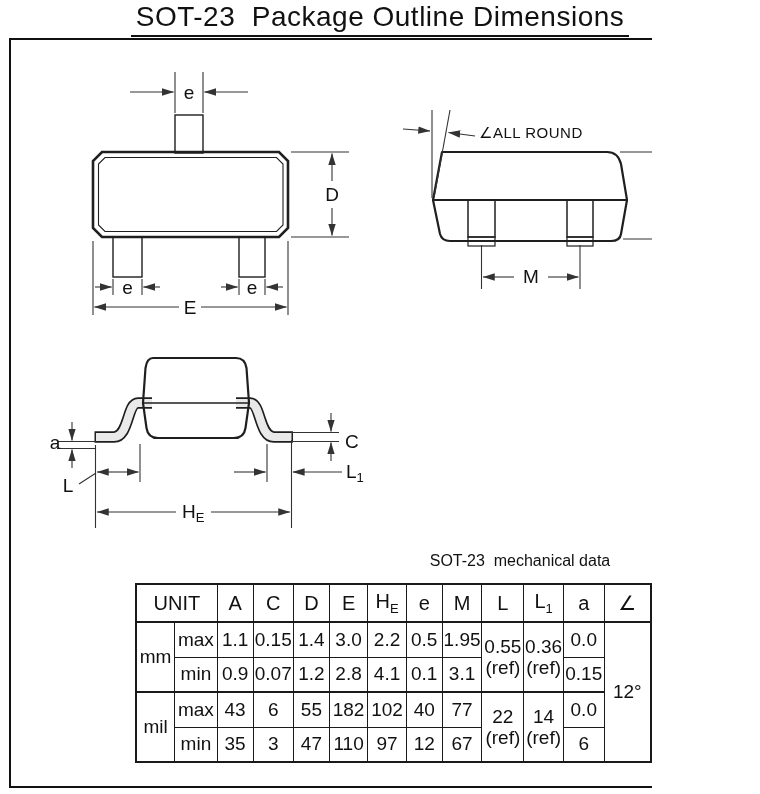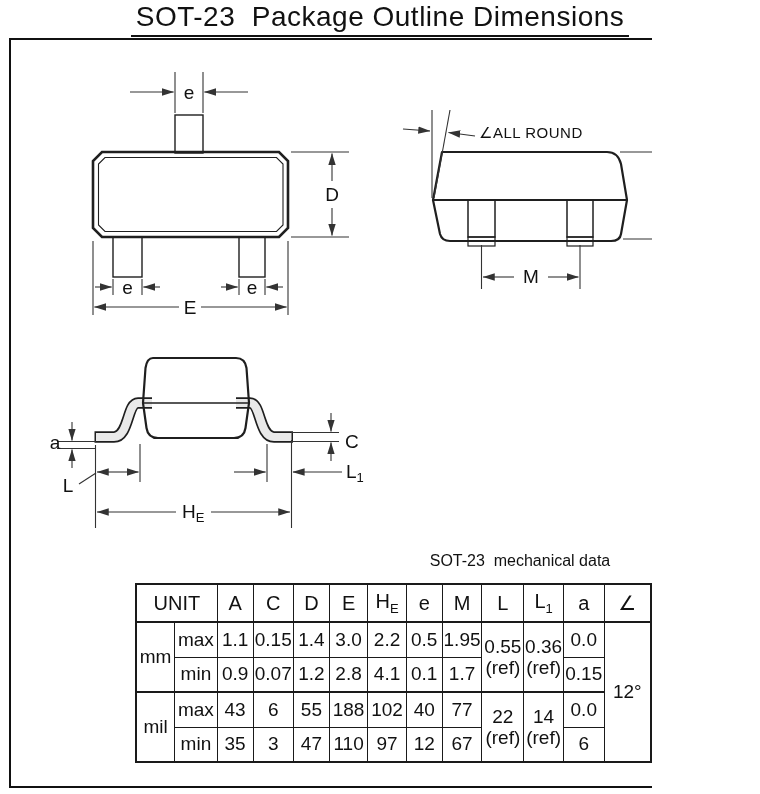--- a/index.html
+++ b/index.html
@@ -250,30 +250,30 @@
           <td rowspan="4">12°</td>
         </tr>
         <tr>
           <td>min</td>
           <td>0.9</td>
           <td>0.07</td>
           <td>1.2</td>
           <td>2.8</td>
           <td>4.1</td>
           <td>0.1</td>
-          <td>1.7</td>
+          <td>3.1</td>
           <td>0.15</td>
         </tr>
         <tr class="group-start">
           <td rowspan="2">mil</td>
           <td>max</td>
           <td>43</td>
           <td>6</td>
           <td>55</td>
-          <td>188</td>
+          <td>182</td>
           <td>102</td>
           <td>40</td>
           <td>77</td>
           <td rowspan="2" class="ref">
             <div>22</div>
               <div>(ref)</div>
             </td>
           <td rowspan="2" class="ref">
             <div>14</div>
               <div>(ref)</div>

